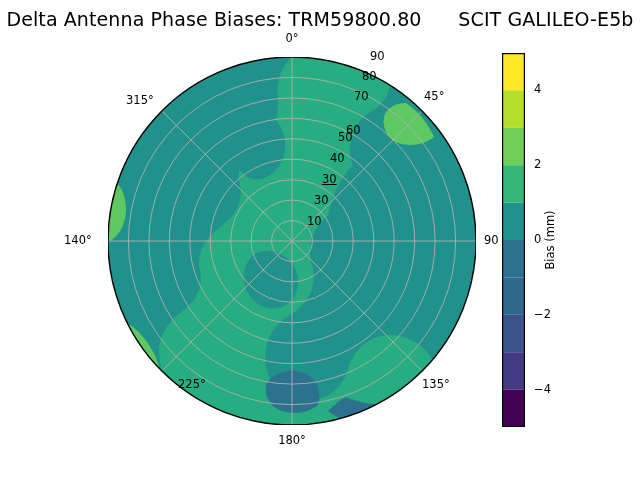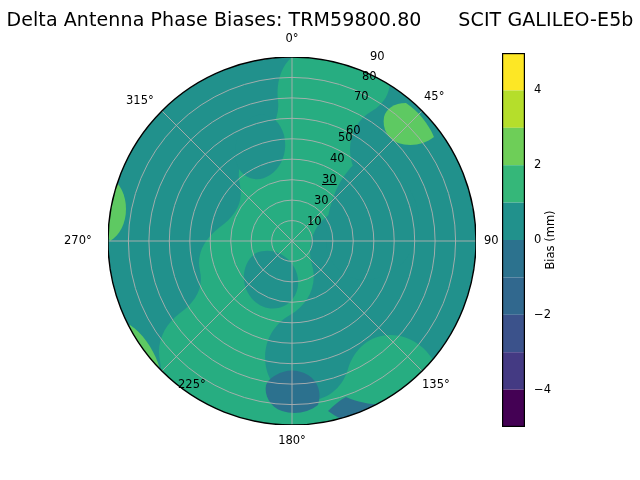--- a/index.html
+++ b/index.html
@@ -218,21 +218,21 @@
 
     <circle cx="184" cy="184" r="184" fill="none" stroke="#000000" stroke-width="1.4"></circle>
   </svg>
 
   <div class="theta-label" style="left:184px; top:-24px; transform:translateX(-50%);">0°</div>
   <div class="theta-label" style="left:316px; top:34px;">45°</div>
   <div class="theta-label" style="left:376px; top:184px; transform:translateY(-50%);">90</div>
   <div class="theta-label" style="left:314px; top:322px;text-align:right;">135°</div>
   <div class="theta-label" style="left:184px; top:378px; transform:translateX(-50%);">180°</div>
   <div class="theta-label" style="left:22px; top:322px;margin-left:48px;">225°</div>
-  <div class="theta-label" style="left:-44px; top:184px; transform:translateY(-50%);">270°</div>
+  <div class="theta-label" style="left:-44px; top:184px; transform:translateY(-50%);">140°</div>
   <div class="theta-label" style="left:18px; top:38px;">315°</div>
 
   <div class="r-label" style="left:199px; top:159px;">10</div>
   <div class="r-label" style="left:206px; top:138px;">30</div>
   <div class="r-label" style="left:214px; top:117px;text-decoration:underline;">30</div>
   <div class="r-label" style="left:222px; top:96px;">40</div>
   <div class="r-label" style="left:230px; top:75px;">50</div>
   <div class="r-label" style="left:238px; top:68px;">60</div>
   <div class="r-label" style="left:246px; top:34px;">70</div>
   <div class="r-label" style="left:254px; top:14px;">80</div>

